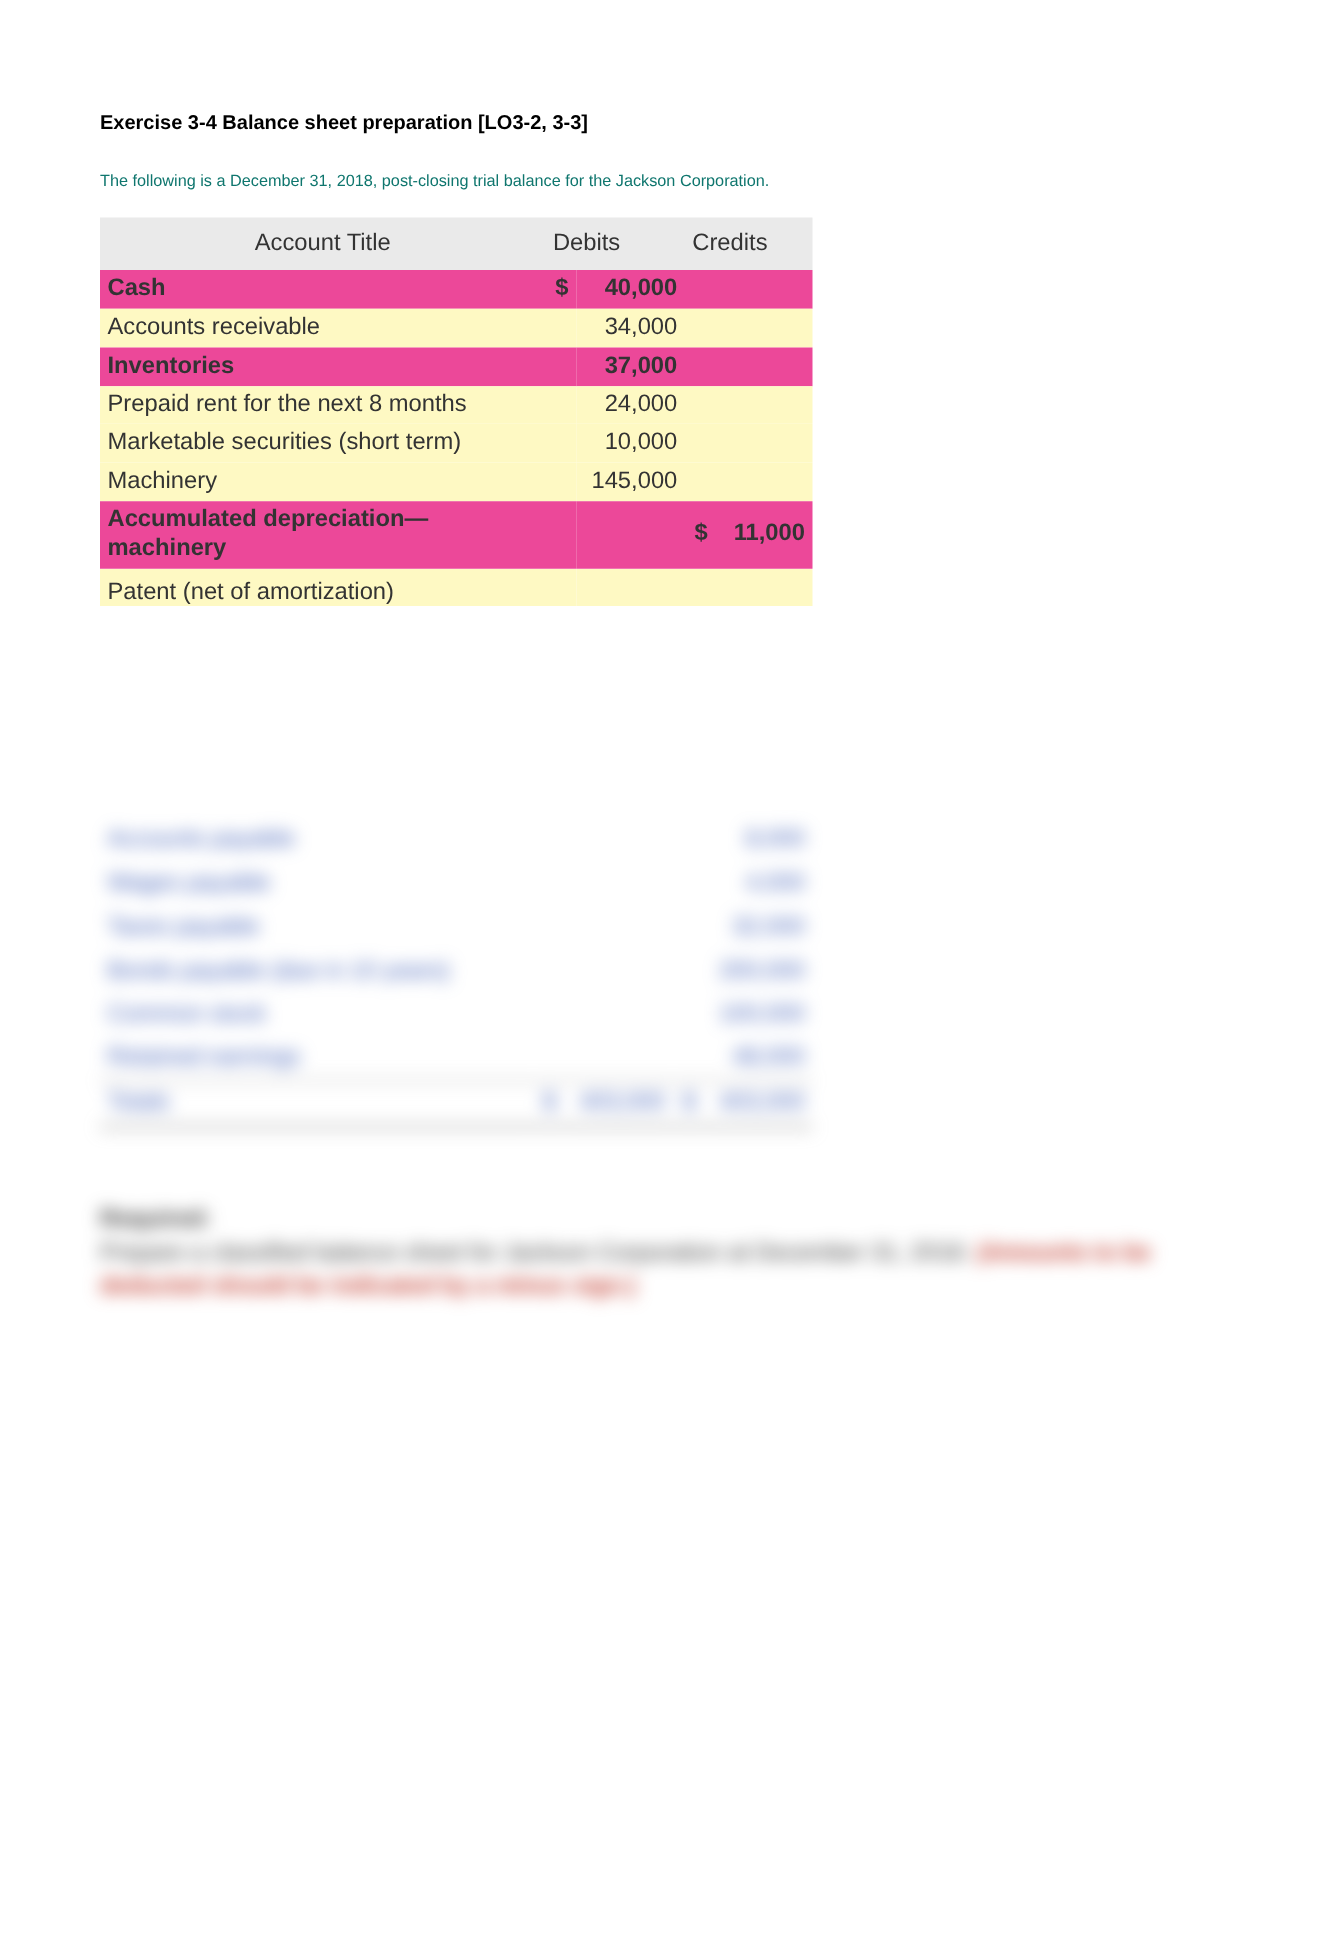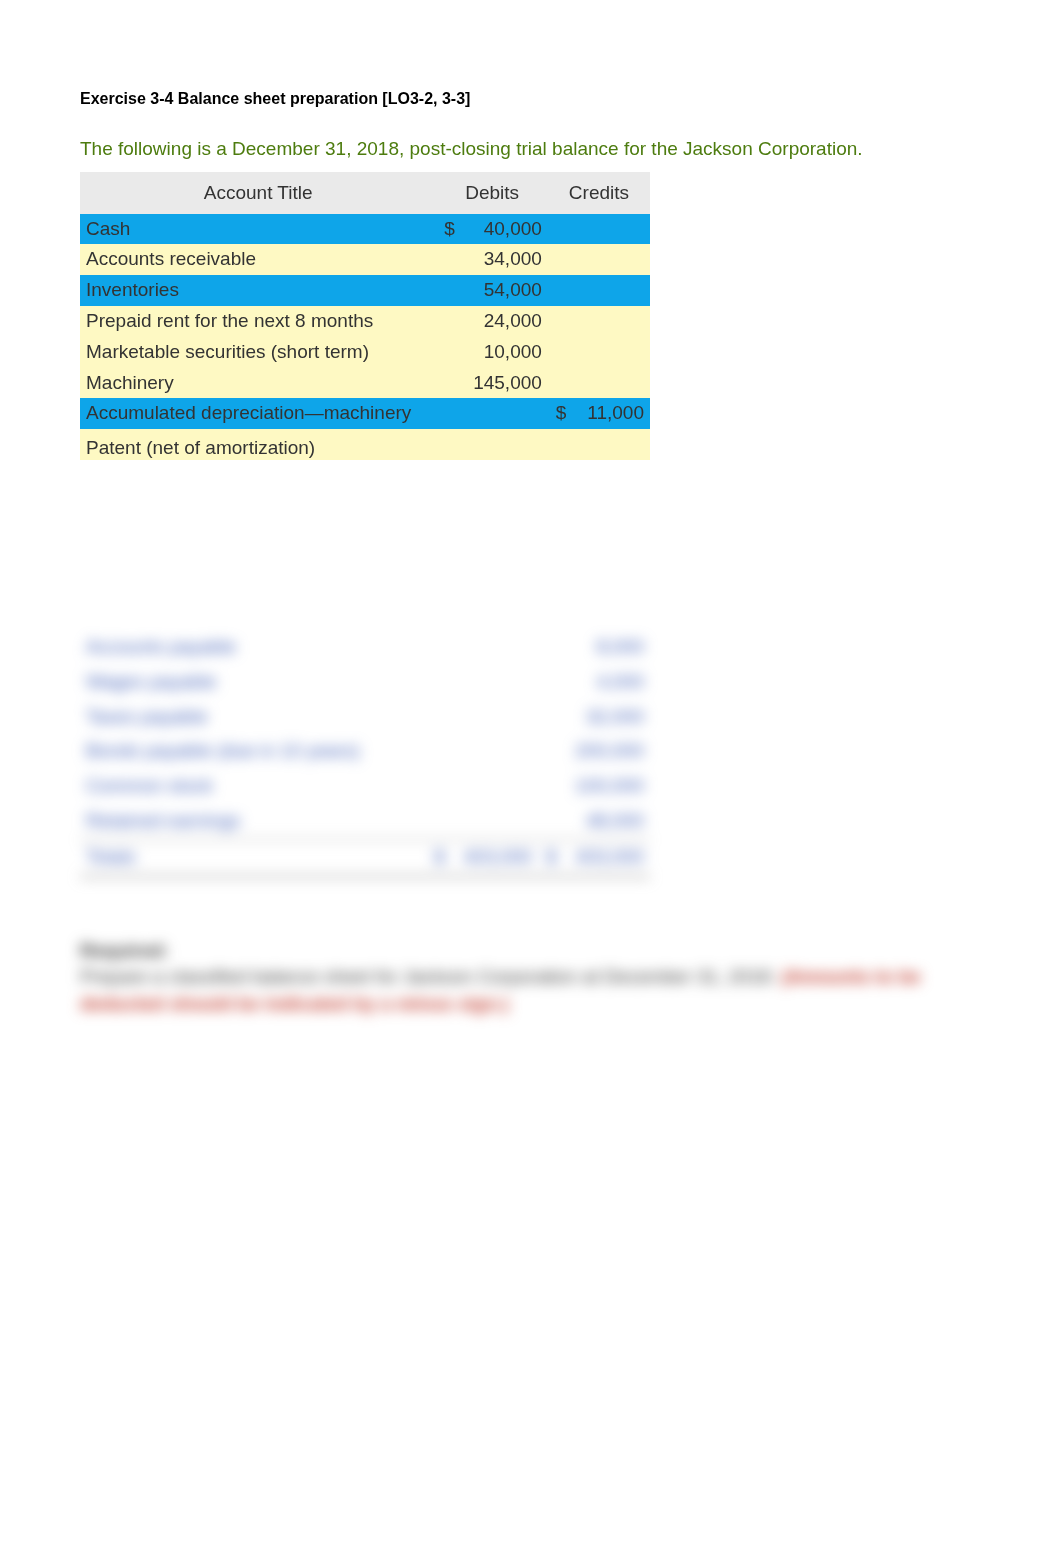--- a/index.html
+++ b/index.html
@@ -15,48 +15,49 @@
       color: #222;
     }
     .title {
       font-size: 16px;
       font-weight: bold;
       font-family: Arial, Helvetica, sans-serif;
       color: #000;
       margin-bottom: 28px;
     }
     .intro {
-      font-size: 19px;
-      color: #4d7c0f;
+      font-size: 13px;
+      color: #0f766e;
       line-height: 1.4;
-      margin-bottom: 9px;
+      margin-bottom: 20px;
       max-width: 880px;
     }
     .trial-table {
       width: 570px;
       border-collapse: collapse;
       font-size: 19px;
       color: #333;
     }
     .trial-table th {
       font-weight: normal;
       padding: 10px 6px;
       text-align: center;
       background: #eaeaea;
     }
     .trial-table th.num {
-      text-align: center;
+      text-align: left;
     }
     .trial-table td {
       padding: 4px 6px;
       vertical-align: middle;
       line-height: 1.2;
     }
     .trial-table tr.odd td {
-      background: #0ea5e9;
+      background: #ec4899;
+      font-weight: bold;
     }
     .trial-table tr.even td {
       background: #fef9c3;
     }
     .trial-table td.title-col {
       width: 330px;
     }
     .trial-table td.cur {
       width: 18px;
       text-align: right;
@@ -153,21 +154,21 @@
     <tr class="even">
       <td class="title-col">Accounts receivable</td>
       <td class="cur"></td>
       <td class="num">34,000</td>
       <td class="cur"></td>
       <td class="num"></td>
     </tr>
     <tr class="odd">
       <td class="title-col">Inventories</td>
       <td class="cur"></td>
-      <td class="num">54,000</td>
+      <td class="num">37,000</td>
       <td class="cur"></td>
       <td class="num"></td>
     </tr>
     <tr class="even">
       <td class="title-col">Prepaid rent for the next 8 months</td>
       <td class="cur"></td>
       <td class="num">24,000</td>
       <td class="cur"></td>
       <td class="num"></td>
     </tr>

